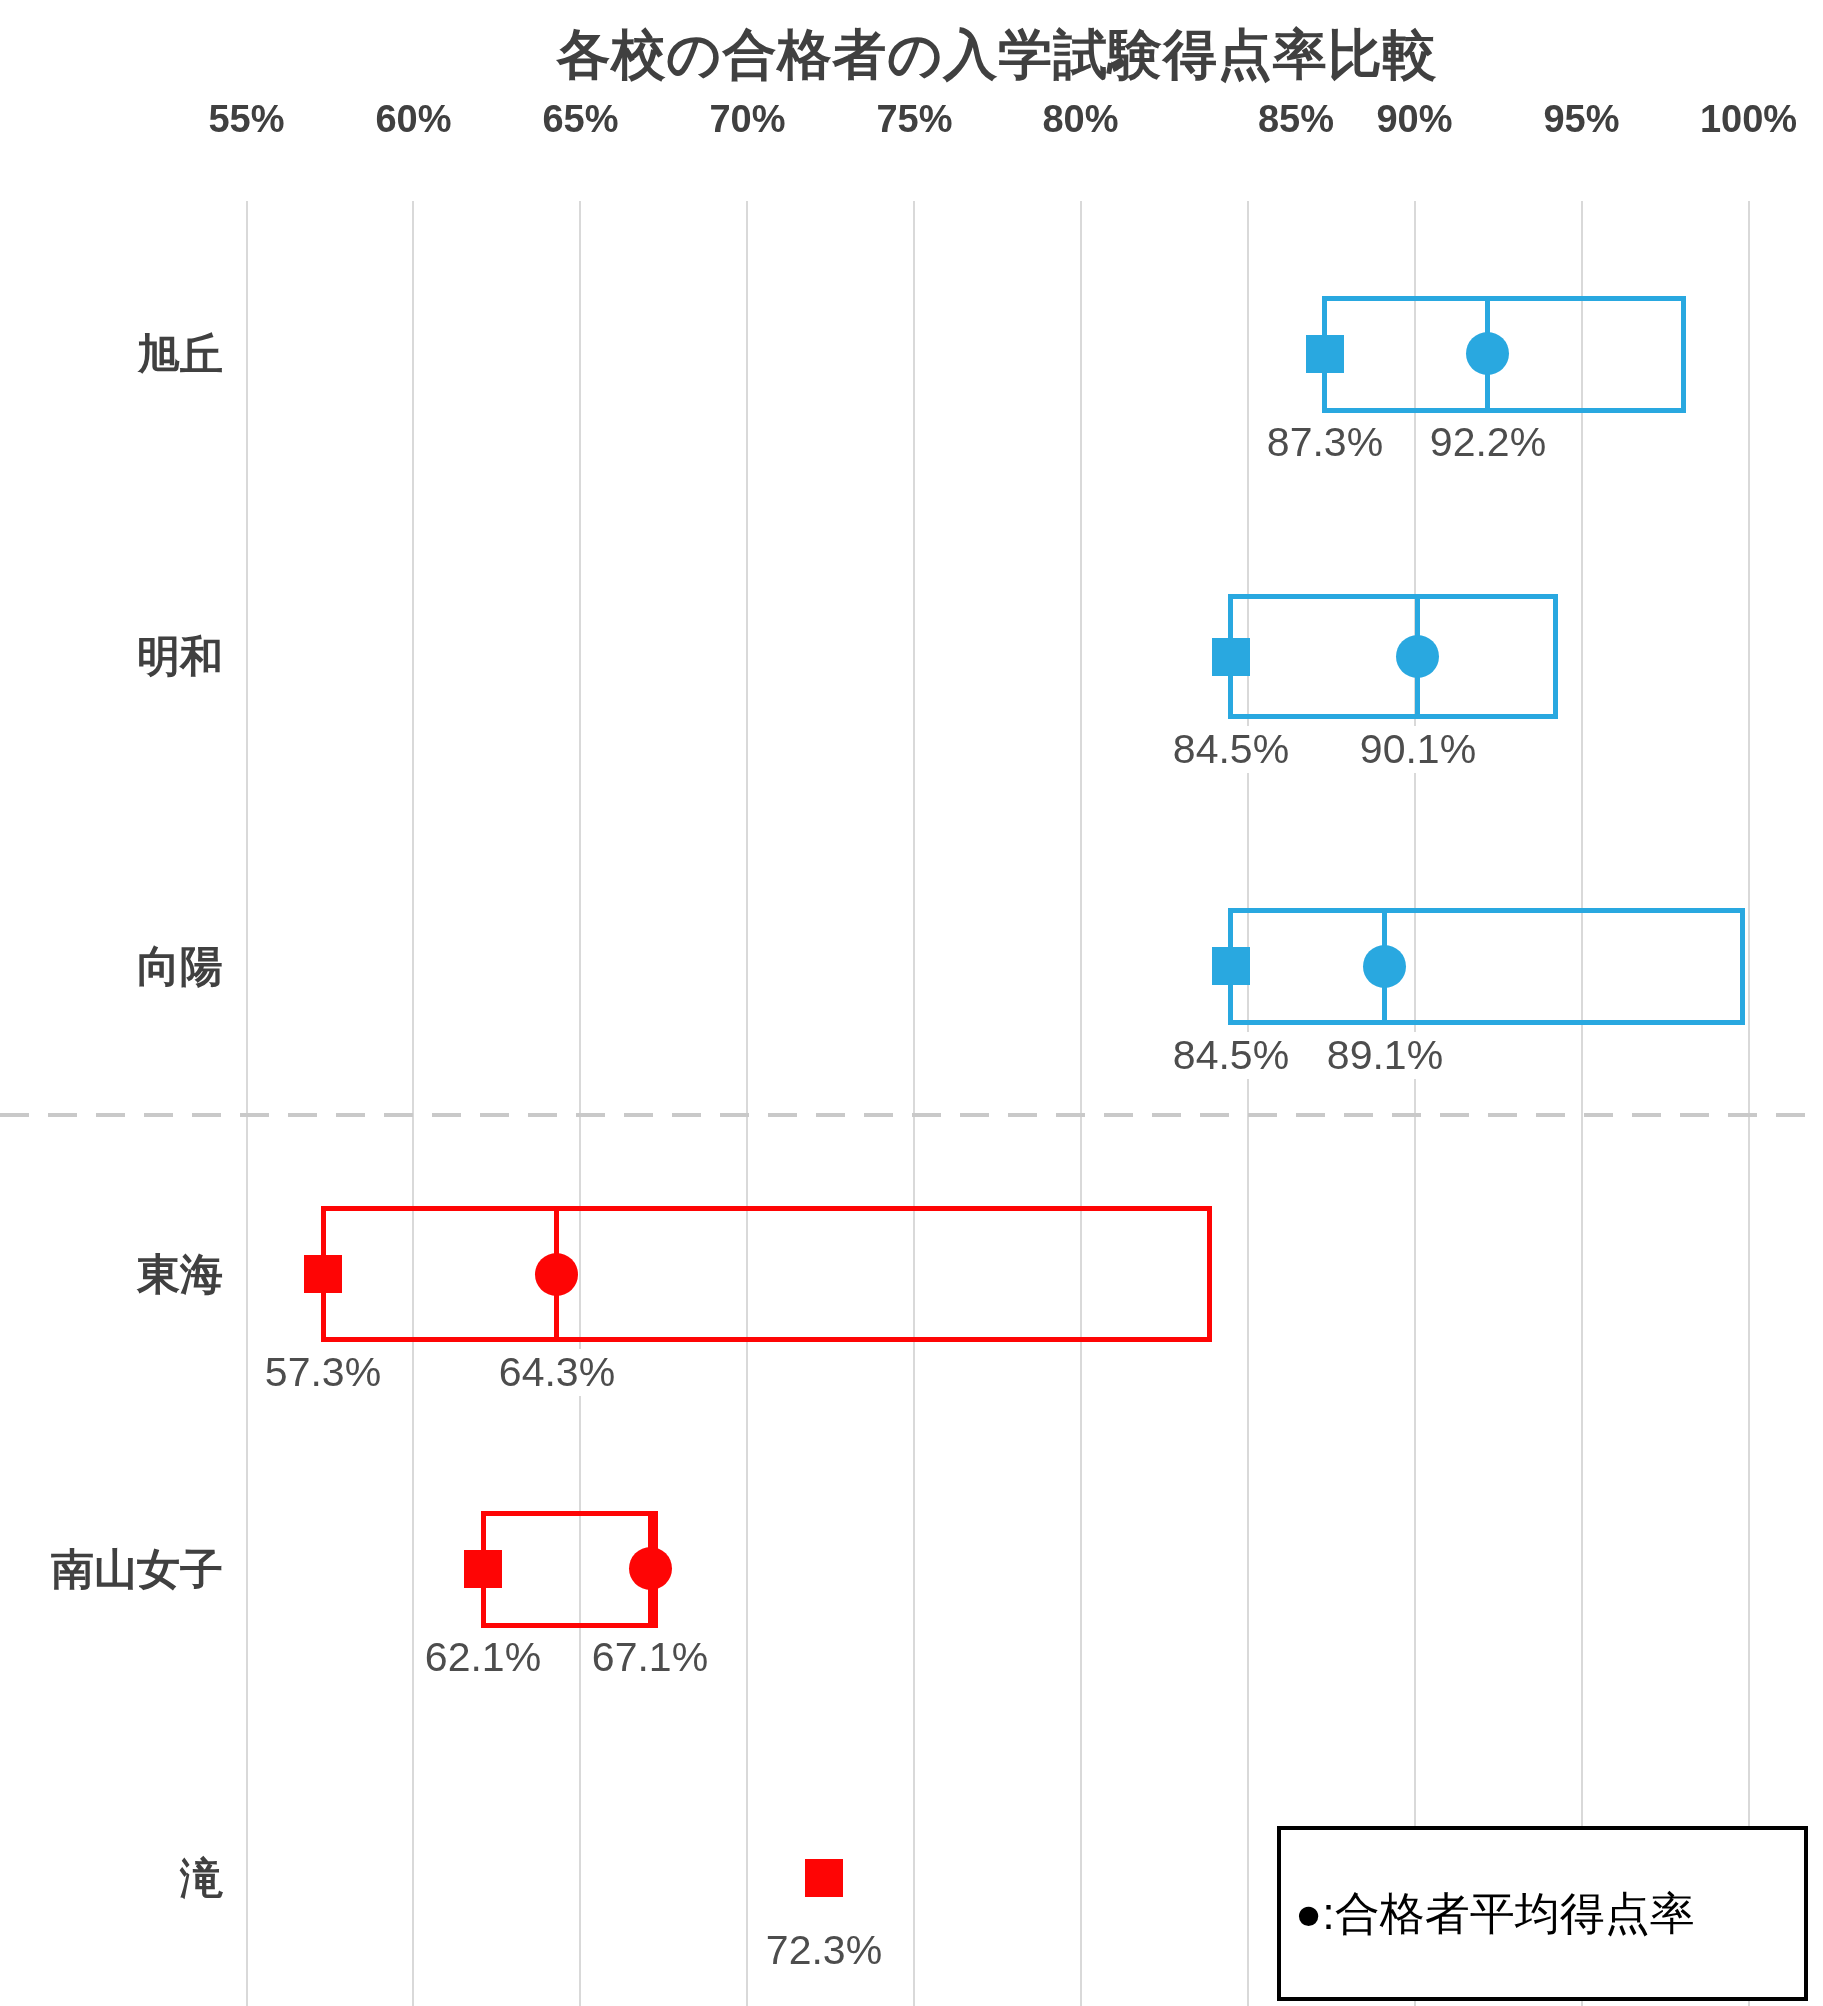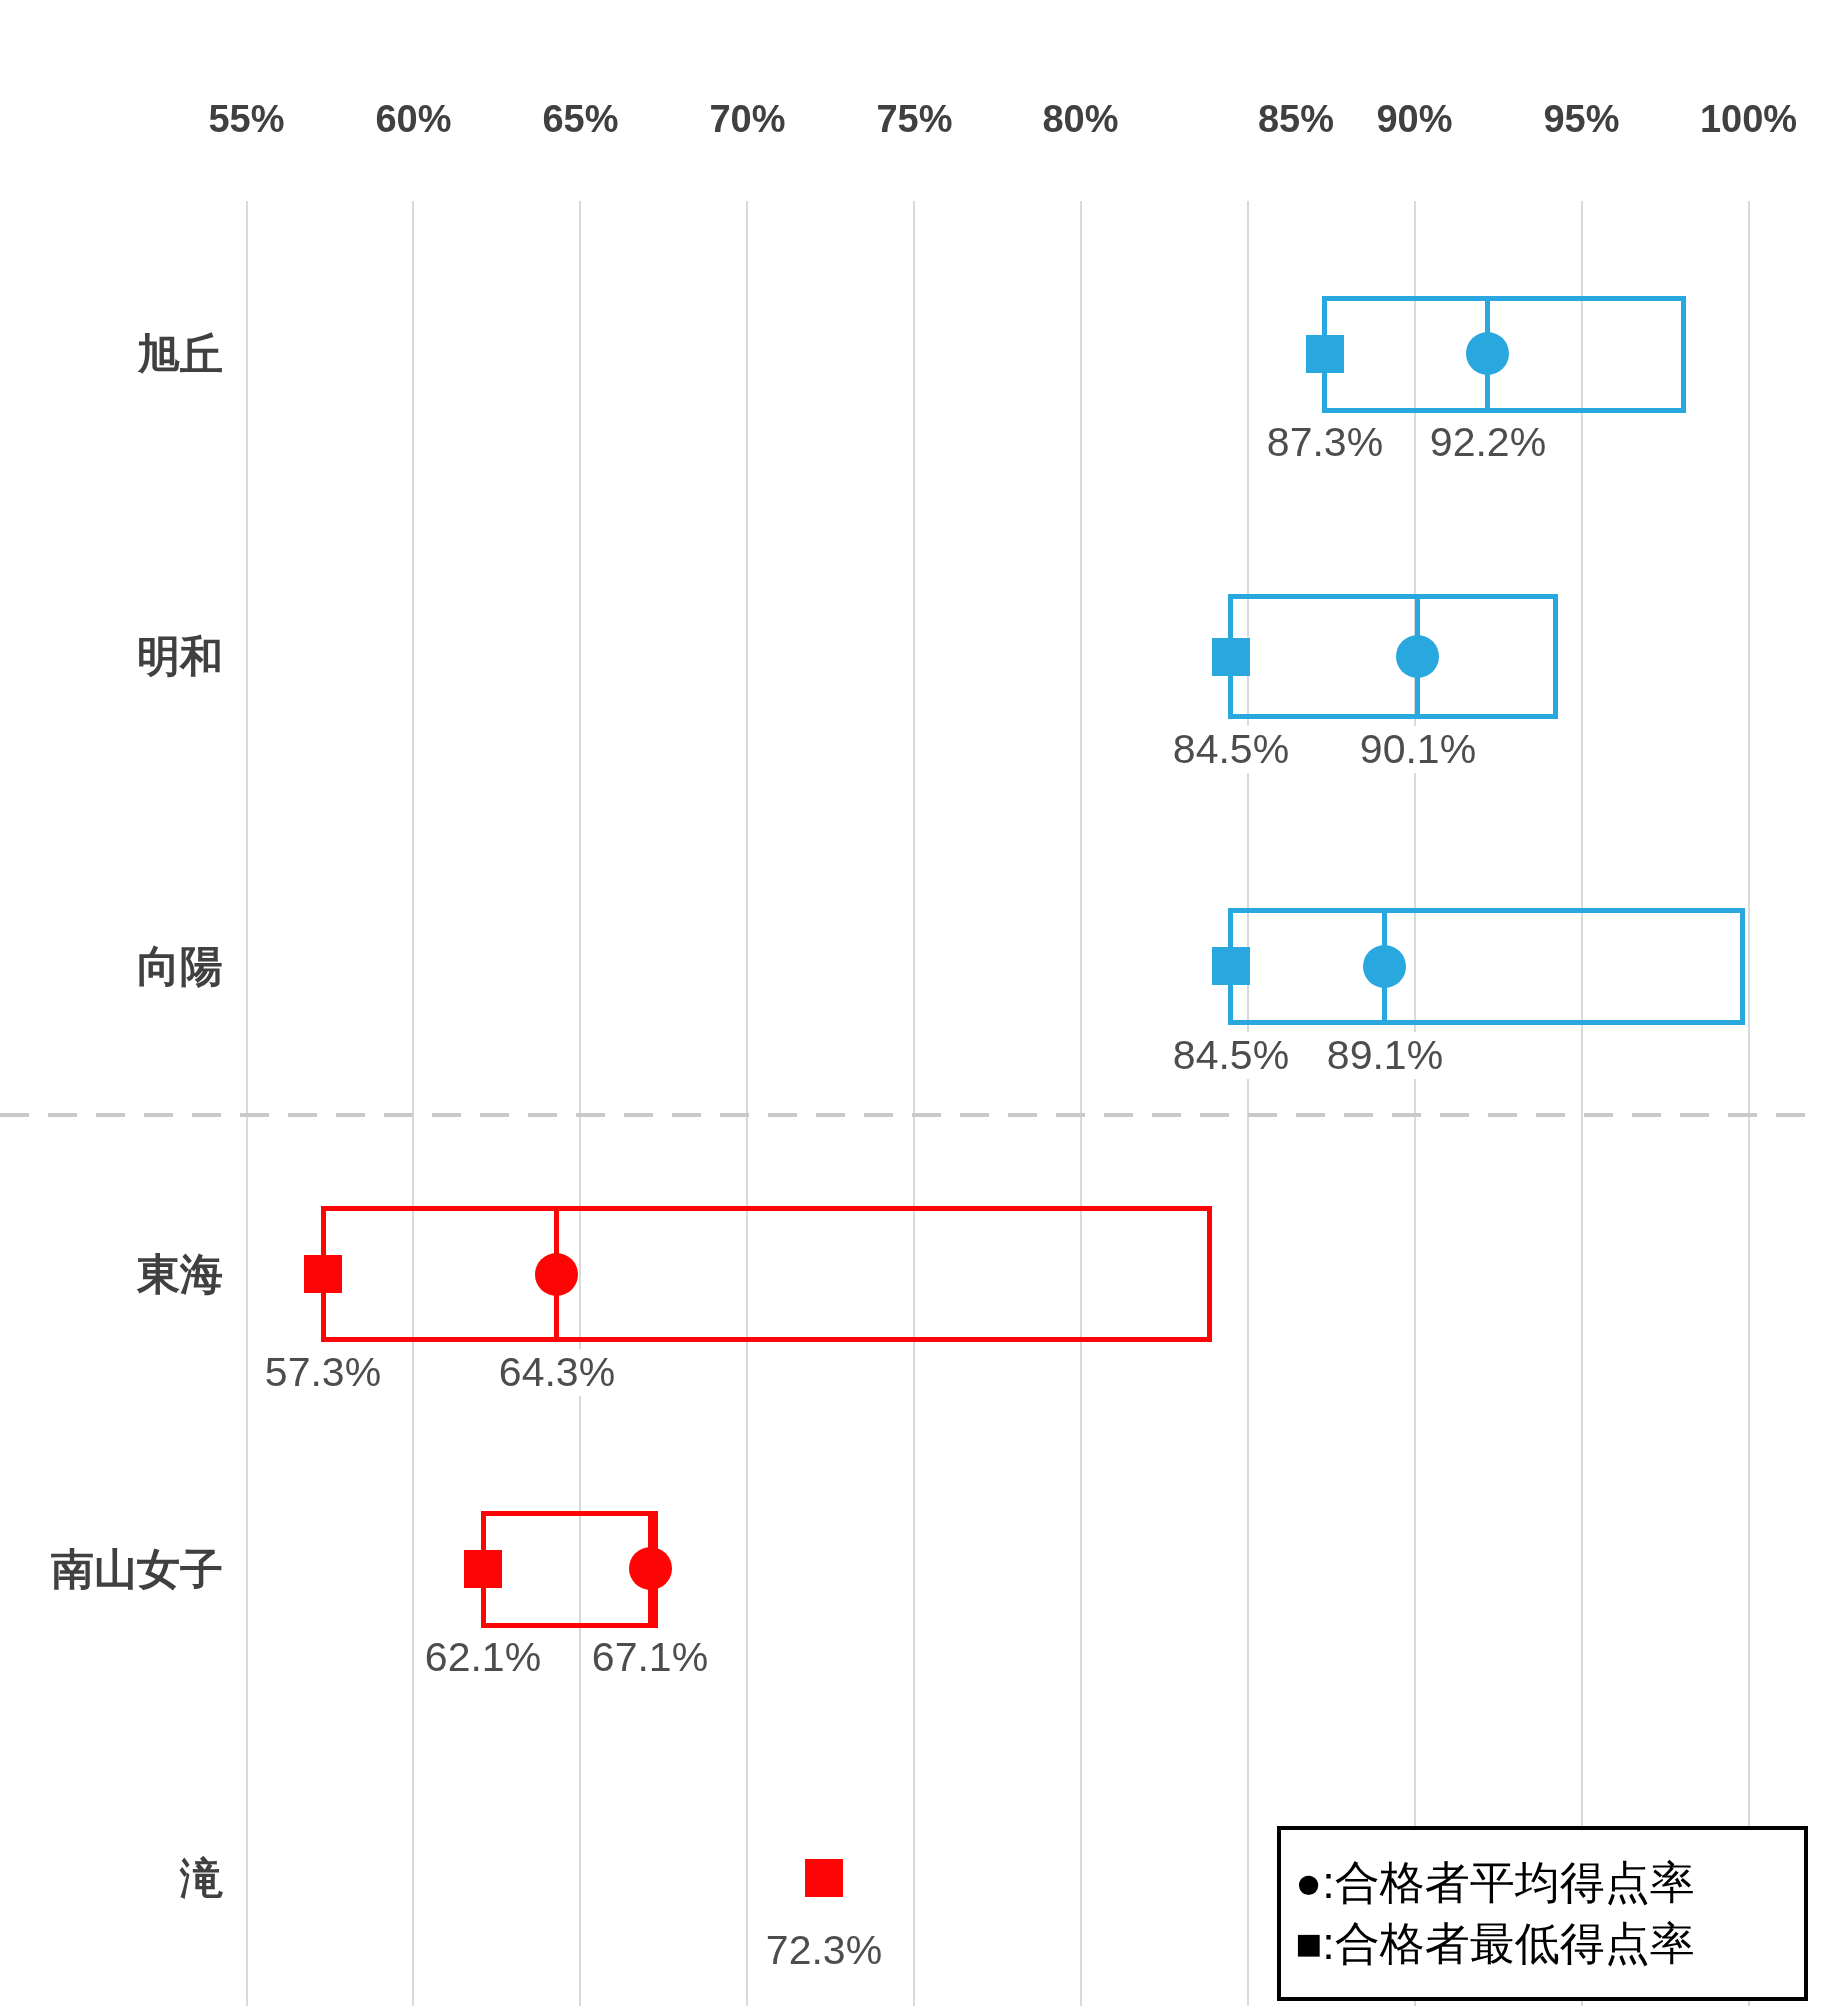--- a/index.html
+++ b/index.html
@@ -107,26 +107,26 @@
     font-size:45px;
     color:var(--legendtext,#000000);
     line-height:1.2;
     white-space:nowrap;
   }
 </style>
 </head>
 <body>
 
 <div id="chart-root">
+  <div class="chart-title">各校の合格者の入学試験得点率比較</div>
 
   <div id="plot-area"></div>
 
   <div class="legend">
     <div class="legend-line">●:合格者平均得点率</div>
-    <div class="legend-line">■:合格者最低得点率</div>
   </div>
 <div class="grid" style="left: 246px;"></div>
     <div class="tick" style="left: 160px;">55%</div>
     <div class="grid" style="left: 412px;"></div>
     <div class="tick" style="left: 327px;">60%</div>
     <div class="grid" style="left: 579px;"></div>
     <div class="tick" style="left: 494px;">65%</div>
     <div class="grid" style="left: 746px;"></div>
     <div class="tick" style="left: 661px;">70%</div>
     <div class="grid" style="left: 913px;"></div>

